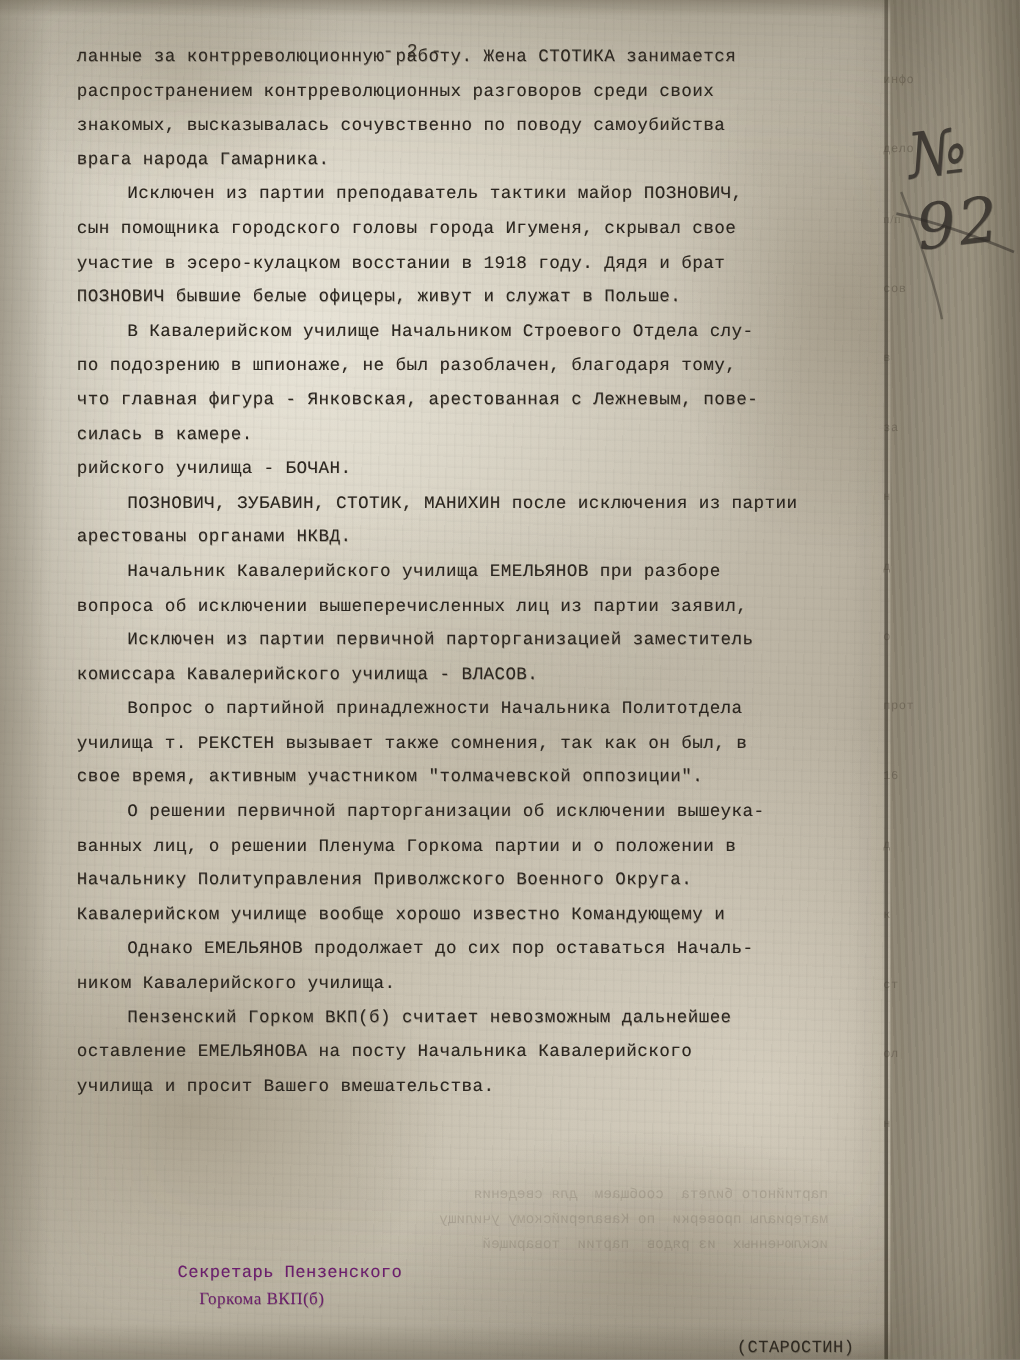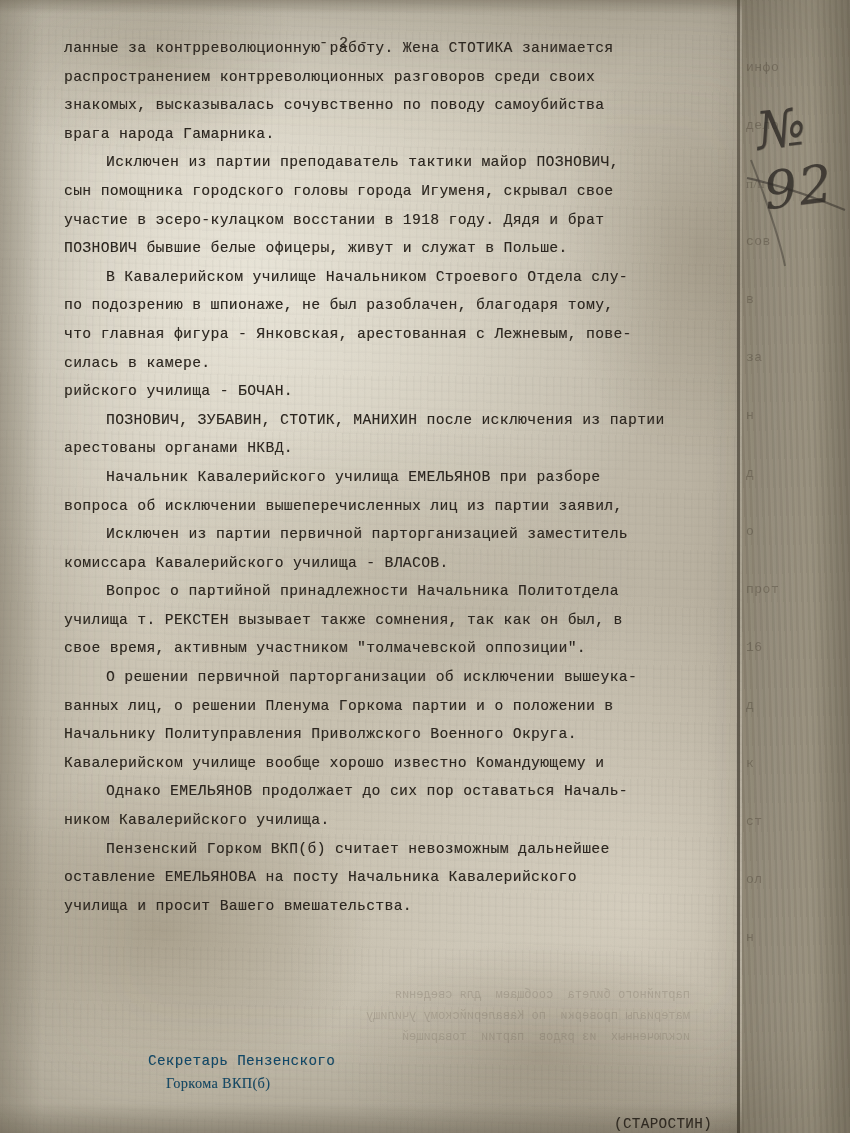--- a/index.html
+++ b/index.html
@@ -69,23 +69,23 @@
     background: linear-gradient(90deg, #8e8674 0%, #9b9382 30%, #a9a18e 65%, #8d8574 100%);
     opacity: 0.95;
   }
   .next-page .np-grain {
     position: absolute; inset: 0;
     background: repeating-linear-gradient(88deg, rgba(0,0,0,0.05) 0 2px, rgba(255,255,255,0.03) 3px, rgba(0,0,0,0) 6px);
   }
   
   .ghost {
     position: absolute;
-    right: 8px;
+    right: 18px;
     width: 96px;
-    font-size: 13px;
+    font-size: 10px;
     line-height: 15px;
     color: rgba(60,52,40,0.35);
     letter-spacing: 0.5px;
     white-space: nowrap;
     overflow: hidden;
   }
 
   
   .top-edge {
     position: absolute;
@@ -154,21 +154,21 @@
     opacity: 0.75;
   }
 
   .signature {
     position: absolute;
     left: 148px;
     top: 1050px;
     font-size: 14.2px;
     line-height: 22px;
     letter-spacing: 0.4px;
-    color: #0c4a6e;
+    color: #701a75;
     text-shadow: 0.4px 0.3px 0 rgba(60,50,38,0.3);
   }
   .signature .l2 { padding-left: 18px; font-family: Liberation Serif, serif; }
   .starostin {
     position: absolute;
     left: 614px;
     top: 1082px;
     font-size: 14.2px;
     letter-spacing: 0.4px;
     color: #2b2620;

